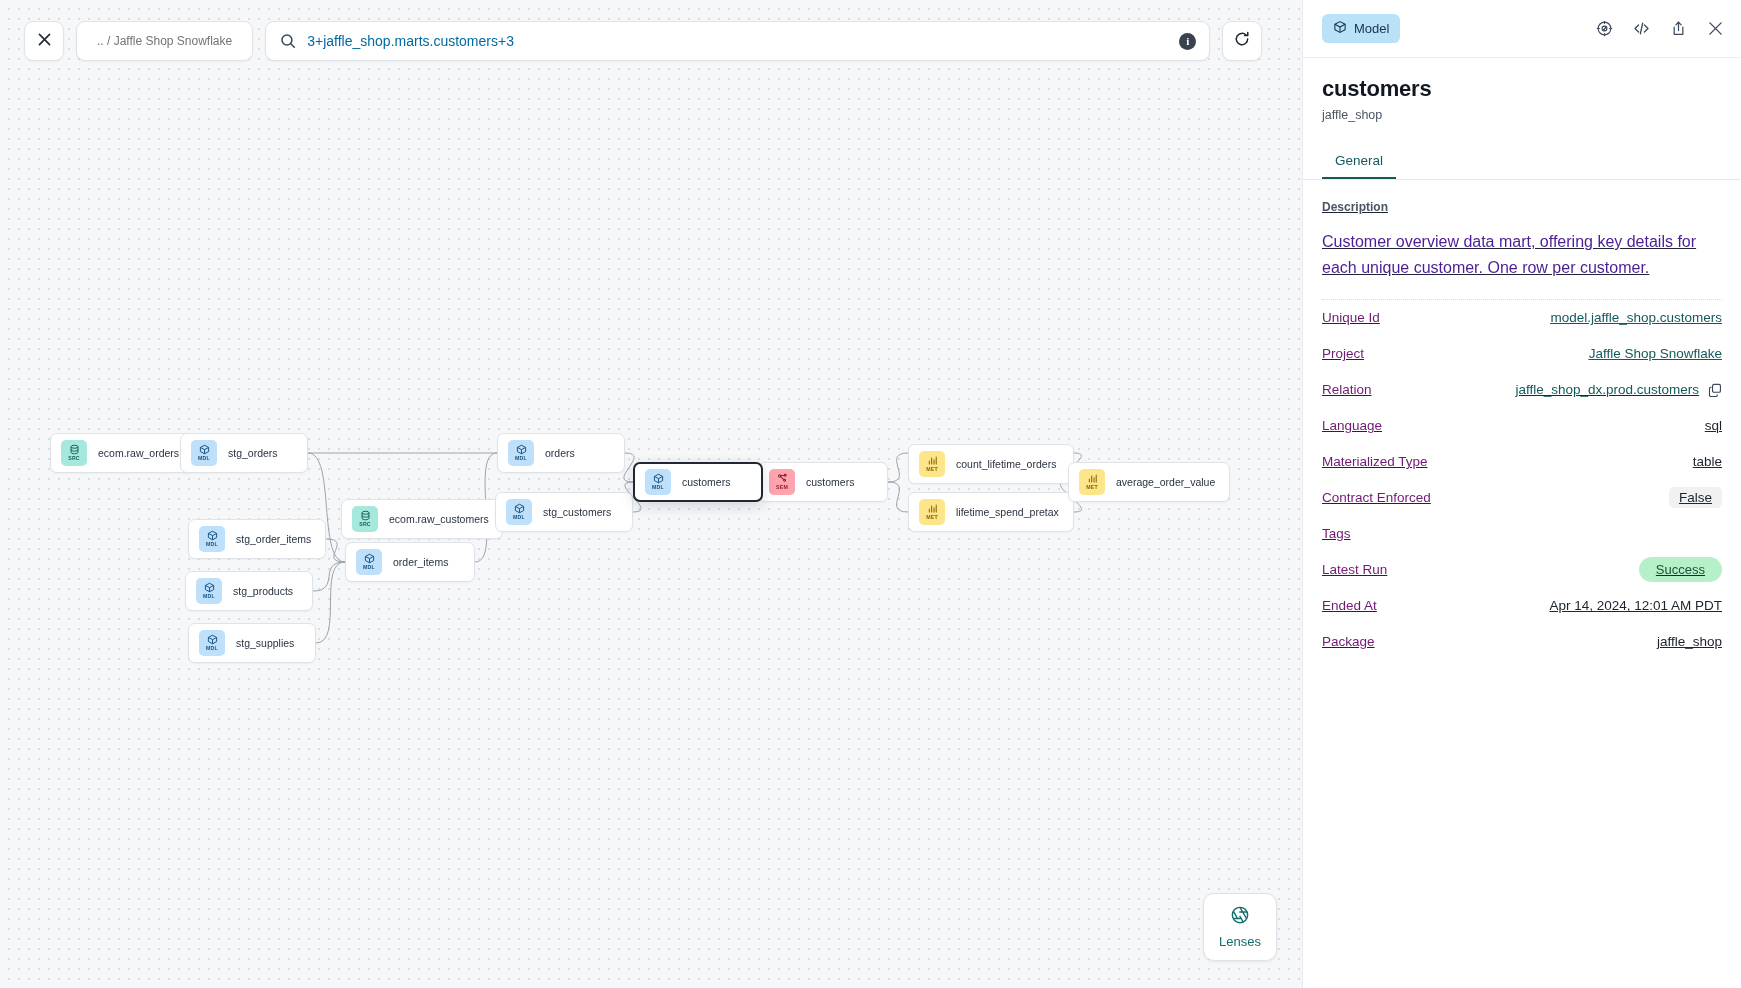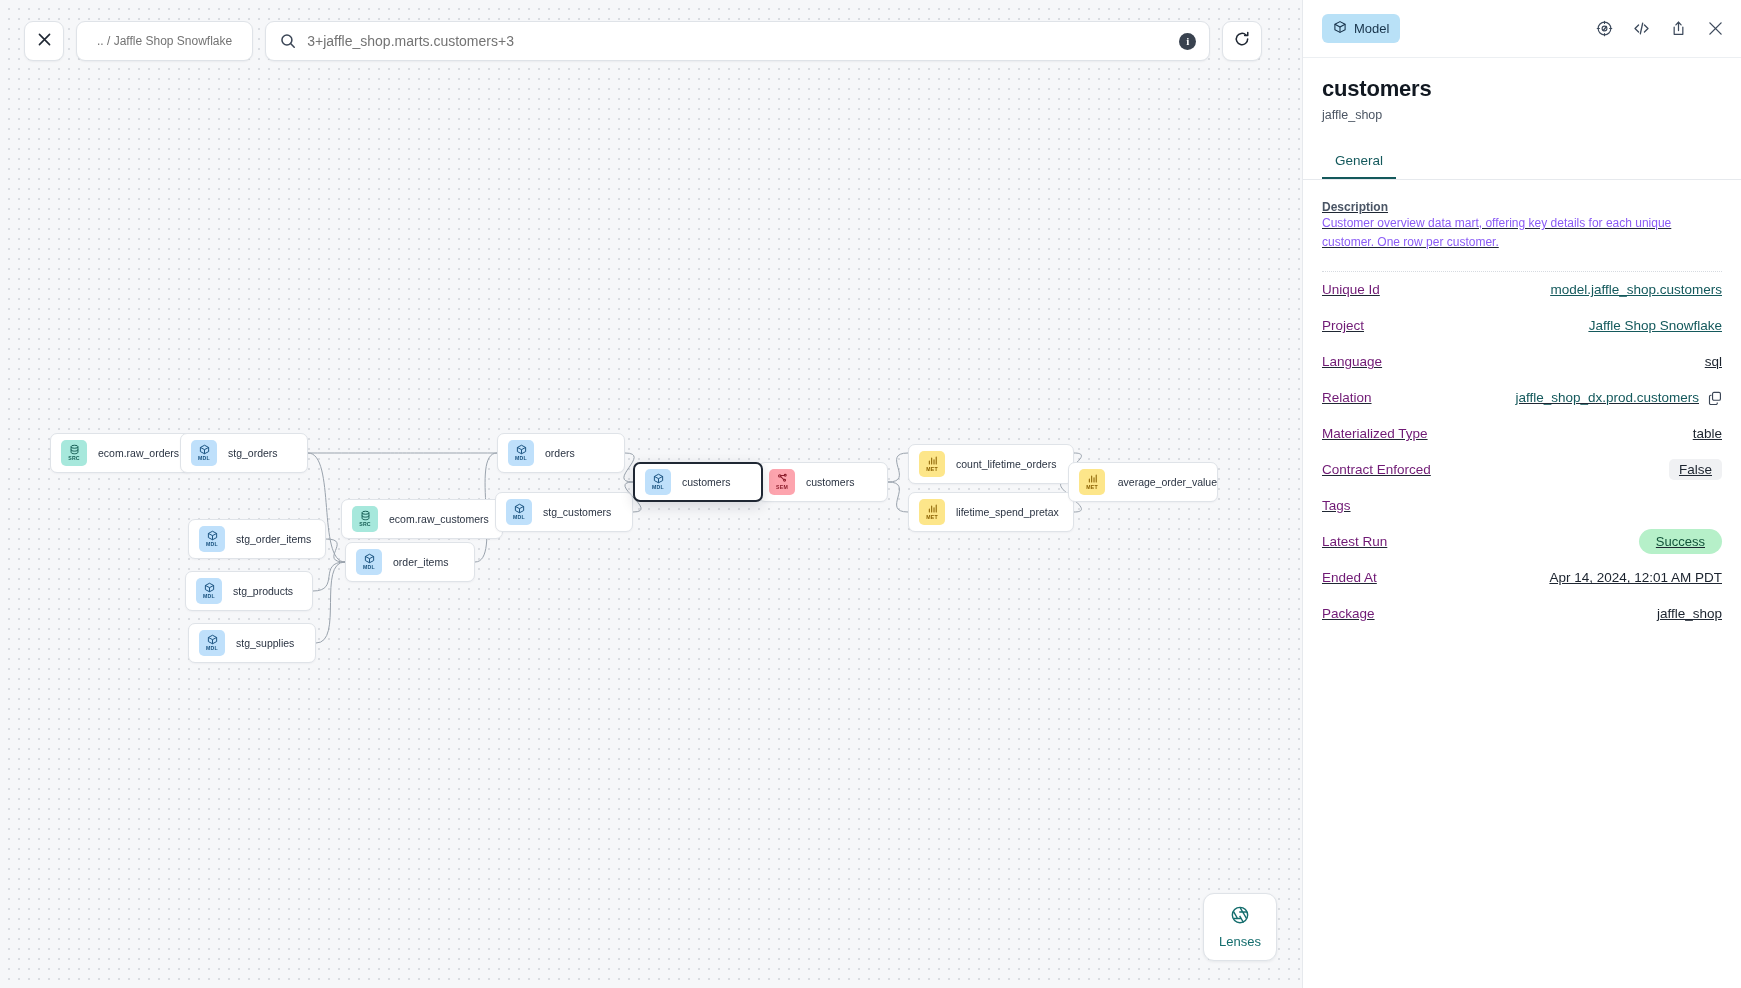--- a/index.html
+++ b/index.html
@@ -52,21 +52,21 @@
     border-radius: 9px;
     display: flex; align-items: center;
     padding: 0 13px 0 14px;
     gap: 11px;
     box-shadow: 0 1px 2px rgba(16,24,40,0.05);
   }
   .searchbar .sq { flex: 0 0 auto; display:flex; }
   .searchbar .sq svg { width: 16px; height: 16px; }
   .search-text {
     flex: 1 1 auto;
-    font-size: 14px; color: #737373;
+    font-size: 14px; color: #0369a1;
     background: transparent; border: none; outline: none;
     font-family: "Liberation Sans", sans-serif;
   }
   .info-dot {
     width: 17px; height: 17px; border-radius: 50%;
     background: #39424f; color: #fff;
     font-size: 11px; font-weight: bold;
     display:flex; align-items:center; justify-content:center;
     flex: 0 0 auto; cursor: pointer;
     font-family: "Liberation Serif", serif;
@@ -168,21 +168,22 @@
   .tab {
     font-size: 13.5px; color: #14595c; font-weight: 400;
     padding: 7px 13px 9px 13px;
     border-bottom: 2.5px solid #14595c;
     cursor: pointer;
   }
 
   .panel-body { padding: 20px 19px 0 19px; overflow-y: auto; flex: 1 1 auto; text-decoration: underline; }
   .sec-label { font-size: 12px; font-weight: 700; color: #4a5565; }
   .desc {
-    font-size: 12px; line-height: 1.62; color: #8b5cf6;
+    margin-top: 15px;
+    font-size: 16px; line-height: 1.62; color: #4c1d95;
   }
   .divider { border-top: 1px dotted #d6dae0; margin: 18px 0 0 0; }
 
   .kv {
     display: flex; align-items: center; justify-content: space-between;
     min-height: 36px; padding: 8px 0;
     font-size: 13.5px;
   }
   .kv .k { color: #701a75; }
   .kv .v { color: #1b232e; text-align: right; }
@@ -359,21 +360,21 @@
           </div>
           <div class="node" style="left: 908px; top: 492px; width: 166px; height: 40px;">
             <div class="node-badge badge-met">
               <svg viewBox="0 0 16 16" fill="none" stroke="currentColor" stroke-width="1.5" stroke-linecap="round">
                 <path d="M3.4 13.2 L3.4 8.6 M6.8 13.2 L6.8 4.4 M10.2 13.2 L10.2 6.8 M13.4 13.2 L13.4 2.8"></path>
               </svg>
               <div class="bl">MET</div>
             </div>
             <div class="node-label">lifetime_spend_pretax</div>
           </div>
-          <div class="node" style="left: 1068px; top: 462px; width: 150px; height: 40px; justify-content: space-between;">
+          <div class="node" style="left: 1068px; top: 462px; width: 162px; height: 40px;">
             <div class="node-badge badge-met">
               <svg viewBox="0 0 16 16" fill="none" stroke="currentColor" stroke-width="1.5" stroke-linecap="round">
                 <path d="M3.4 13.2 L3.4 8.6 M6.8 13.2 L6.8 4.4 M10.2 13.2 L10.2 6.8 M13.4 13.2 L13.4 2.8"></path>
               </svg>
               <div class="bl">MET</div>
             </div>
             <div class="node-label">average_order_value</div>
           </div>
         </div>
     </div>
@@ -485,36 +486,36 @@
       <div id="field-list">
           <div class="kv">
             <div class="k">Unique Id</div>
             <div class="v link">model.jaffle_shop.customers</div>
           </div>
           <div class="kv">
             <div class="k">Project</div>
             <div class="v link">Jaffle Shop Snowflake</div>
           </div>
           <div class="kv">
-            <div class="k">Language</div>
-            <div class="v">sql</div>
-          </div>
-          <div class="kv">
             <div class="k">Relation</div>
             <div class="v relation">
               <span class="rel-text">jaffle_shop_dx.prod.customers</span>
               <span class="copy-ic">
                 <svg viewBox="0 0 16 16" fill="none" stroke="#3b4656" stroke-width="1.3" stroke-linejoin="round">
                   <rect x="5.2" y="1.6" width="9" height="9" rx="1.6"></rect>
                   <path d="M10.6 13.1v0.9a1.5 1.5 0 0 1-1.5 1.5H3.2a1.5 1.5 0 0 1-1.5-1.5V6.4a1.5 1.5 0 0 1 1.5-1.5h0.9"></path>
                 </svg>
               </span>
             </div>
           </div>
           <div class="kv">
+            <div class="k">Language</div>
+            <div class="v">sql</div>
+          </div>
+          <div class="kv">
             <div class="k">Materialized Type</div>
             <div class="v">table</div>
           </div>
           <div class="kv">
             <div class="k">Contract Enforced</div>
             <div class="v"><span class="pill-grey">False</span></div>
           </div>
           <div class="kv">
             <div class="k">Tags</div>
             <div class="v"></div>

